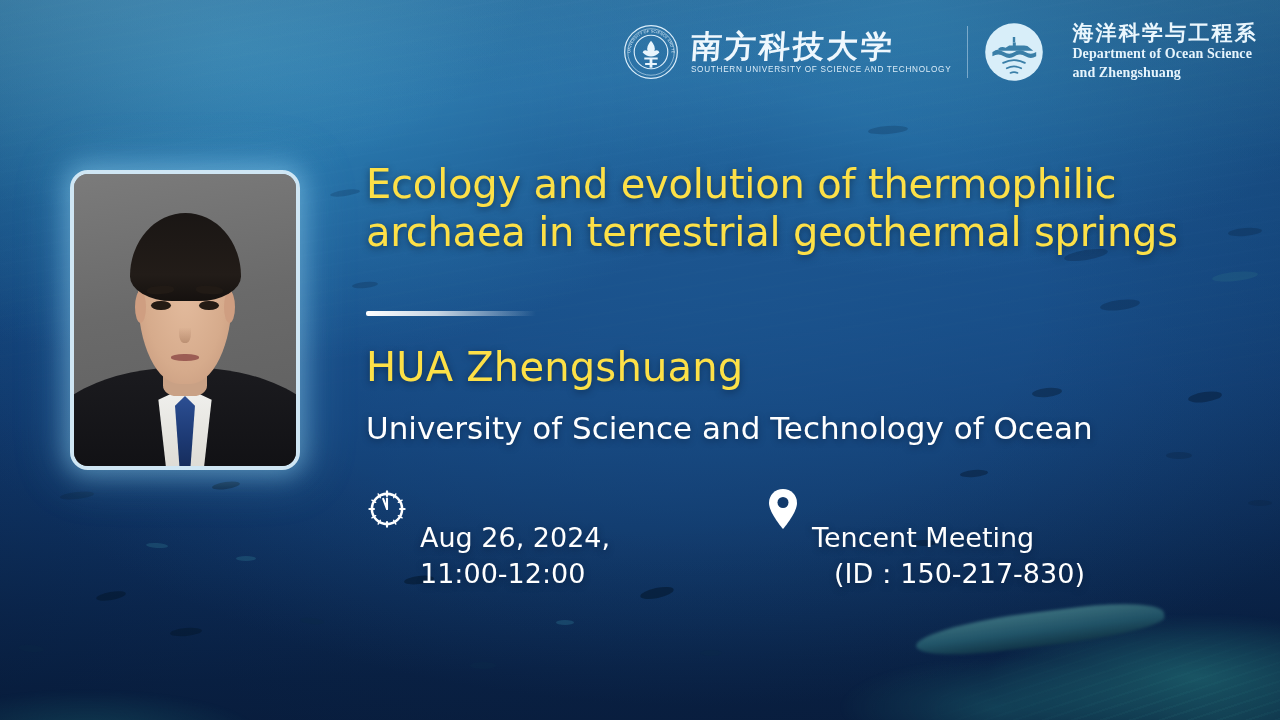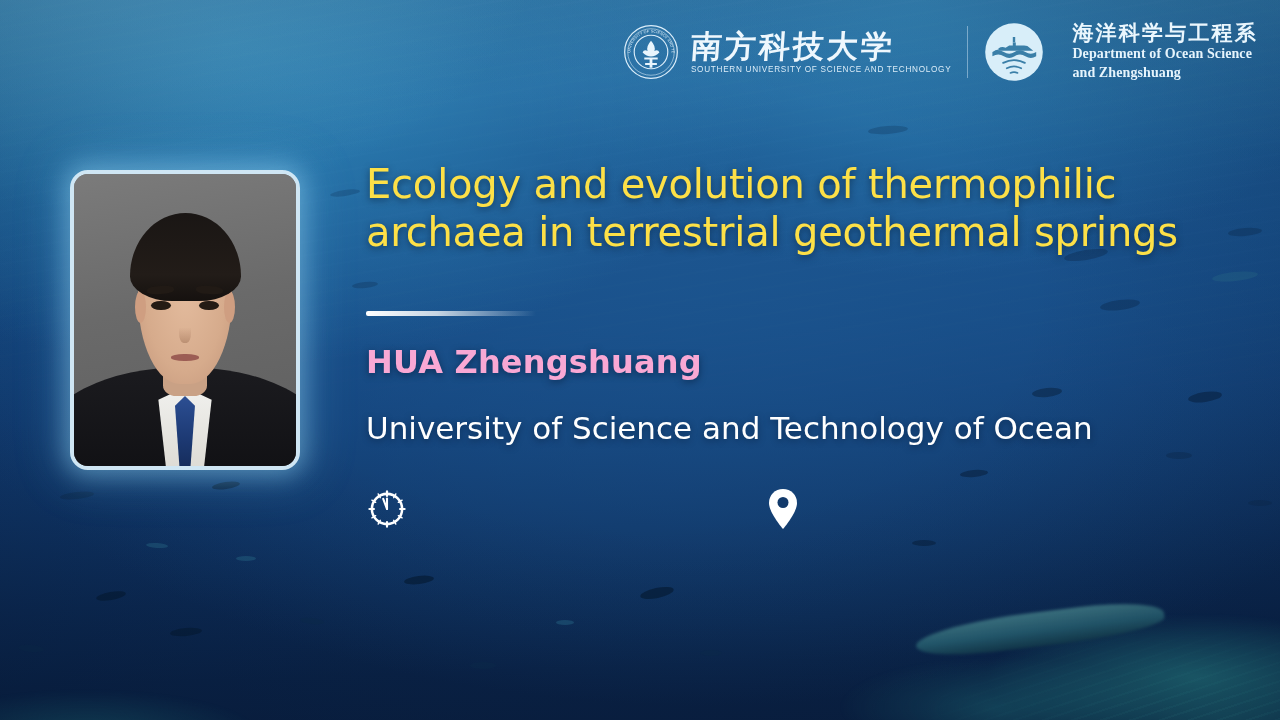--- a/index.html
+++ b/index.html
@@ -161,21 +161,21 @@
     font-family:"DejaVu Sans", sans-serif;
     margin-top:32px;
   }
   .divider{
     position:absolute; left:366px; top:311px; width:170px; height:5px;
     background:linear-gradient(90deg, #ffffff 0%, rgba(255,255,255,.75) 42%, rgba(255,255,255,0) 100%);
     border-radius:2px;
   }
   .speaker{
     position:absolute; left:366px; top:345px;
-    color:#f9a8d4; font-weight:700; font-size:32px; line-height:1.1;
+    color:#fde047; font-weight:400; font-size:40px; line-height:1.1;
     letter-spacing:.2px; text-shadow:0 2px 7px rgba(4,22,48,.55);
     font-family:"DejaVu Sans", sans-serif;
   }
   .affiliation{
     position:absolute; left:366px; top:411px;
     color:#ffffff; font-weight:400; font-size:31px; line-height:1.15;
     letter-spacing:0; text-shadow:0 2px 6px rgba(4,22,48,.5);
     font-family:"DejaVu Sans", sans-serif; white-space:nowrap;
   }
 
@@ -323,23 +323,31 @@
           <line x1="86" y1="71" x2="77" y2="66"></line>
           <line x1="71" y1="86" x2="66" y2="77"></line>
           <line x1="29" y1="86" x2="34" y2="77"></line>
           <line x1="14" y1="71" x2="23" y2="66"></line>
           <line x1="14" y1="29" x2="23" y2="34"></line>
           <line x1="29" y1="14" x2="34" y2="23"></line>
         </g>
         <line x1="50" y1="50" x2="50" y2="25" stroke="#ffffff" stroke-width="5" stroke-linecap="round"></line>
         <line x1="50" y1="50" x2="41" y2="26" stroke="#ffffff" stroke-width="5" stroke-linecap="round"></line>
       </svg>
+      <div class="meta-text">
+        <span>Aug 26, 2024,</span>
+        <span class="l2">11:00-12:00</span>
+      </div>
     </div>
 
     <div class="meta-item venue">
       <svg class="meta-icon" width="34" height="42" viewBox="0 0 64 84">
         <path d="M32 2 C16 2 4 14 4 30 C4 50 32 82 32 82 C32 82 60 50 60 30 C60 14 48 2 32 2 Z" fill="#ffffff"></path>
         <circle cx="32" cy="29" r="11" fill="#123a6b"></circle>
       </svg>
+      <div class="meta-text venue">
+        <span>Tencent Meeting</span>
+        <span class="l2">(ID：150-217-830)</span>
+      </div>
     </div>
 
   </div>
 </div>
 
 </body></html>

